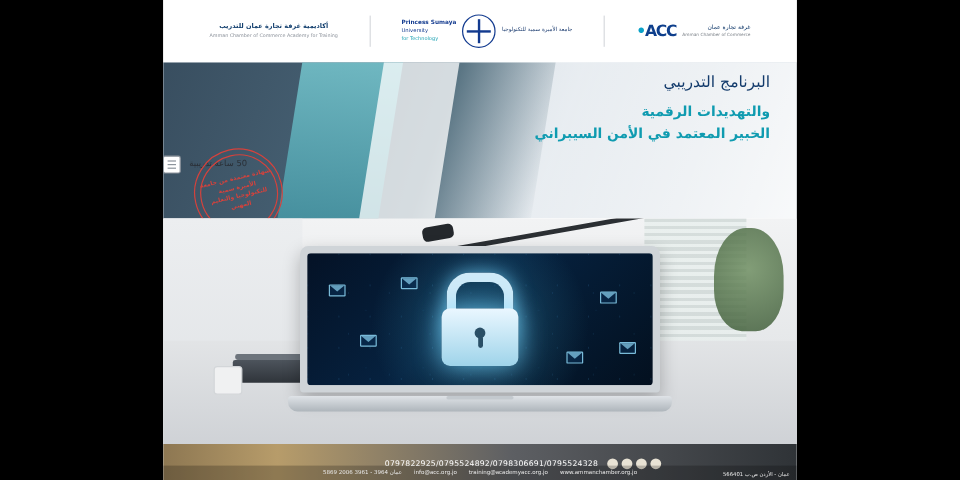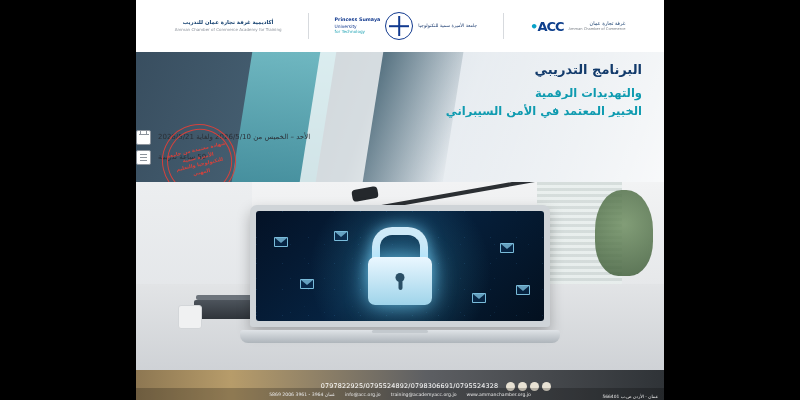--- a/index.html
+++ b/index.html
@@ -32,21 +32,21 @@
 
   
   .banner{position:absolute;left:0;top:52px;width:100%;height:130px;overflow:hidden;}
   .bg-a{position:absolute;inset:0;background:linear-gradient(105deg,#e9eef3 0%,#dfe7ee 30%,#cfd9e2 58%,#b9c6d2 100%);}
   .bg-b{position:absolute;right:0;top:0;width:62%;height:100%;background:linear-gradient(110deg,rgba(255,255,255,0) 0%,rgba(255,255,255,.55) 40%,rgba(255,255,255,.9) 100%);}
   .bg-dark{position:absolute;left:-4%;top:-12%;width:64%;height:126%;background:linear-gradient(100deg,#2e4456 0%,#3b5568 40%,#54707f 72%,rgba(120,143,156,0) 100%);transform:skewX(-9deg);opacity:.95;}
   .bg-teal{position:absolute;left:20%;top:-20%;width:16%;height:140%;background:linear-gradient(180deg,#7fcfd6,#3d8f9e);transform:skewX(-9deg);opacity:.85;}
   .bg-white-wedge{position:absolute;left:33%;top:-20%;width:12%;height:140%;background:rgba(255,255,255,.75);transform:skewX(-9deg);}
 
   .banner-inner{position:absolute;inset:0;padding:10px 22px 8px 0;box-sizing:border-box;text-align:right;}
-  .t-label{font-size:13px;font-weight:bold;color:#123a6b;letter-spacing:.3px;}
+  .t-label{font-size:13px;font-weight:normal;color:#123a6b;letter-spacing:.3px;}
   .t-title{margin-top:8px;font-size:11.5px;font-weight:bold;color:#0f9bb0;line-height:1.55;}
 
   .meta{margin-top:9px;display:flex;flex-direction:column;gap:5px;align-items:flex-end;}
   .meta-row{display:flex;align-items:center;gap:7px;}
   .meta-txt{font-size:7px;color:#2a2f36;direction:rtl;}
   .meta-ico{width:13px;height:13px;border:1px solid #8d949c;border-radius:2px;flex:none;position:relative;background:#fff;}
   .ico-cal:before{content:"";position:absolute;left:1.5px;right:1.5px;top:3px;height:1px;background:#8d949c;}
   .ico-cal:after{content:"";position:absolute;left:2.5px;top:.5px;width:1px;height:3px;background:#8d949c;box-shadow:6px 0 0 #8d949c;}
   .ico-clk{border-radius:50%;}
   .ico-clk:before{content:"";position:absolute;left:50%;top:3px;width:1px;height:4px;background:#8d949c;}
@@ -153,24 +153,20 @@
 
       <div class="banner-inner">
         <div class="t-label">البرنامج التدريبي</div>
         <div class="t-title">
           <div>والتهديدات الرقمية</div>
           <div>الخبير المعتمد في الأمن السيبراني</div>
         </div>
 
         <div class="meta">
           <div class="meta-row">
-            <div class="meta-txt">الأحد – الخميس من 2026/5/10 ولغاية 2026/5/21</div>
-            <div class="meta-ico ico-cal"></div>
-          </div>
-          <div class="meta-row">
             <div class="meta-txt">50 ساعة تدريبية</div>
             <div class="meta-ico ico-doc"></div>
           </div>
         </div>
       </div>
 
       <div class="seal">
         <div class="seal-txt">شهادة معتمدة من جامعة الأميرة سمية للتكنولوجيا والتعليم المهني</div>
       </div>
     </div>

